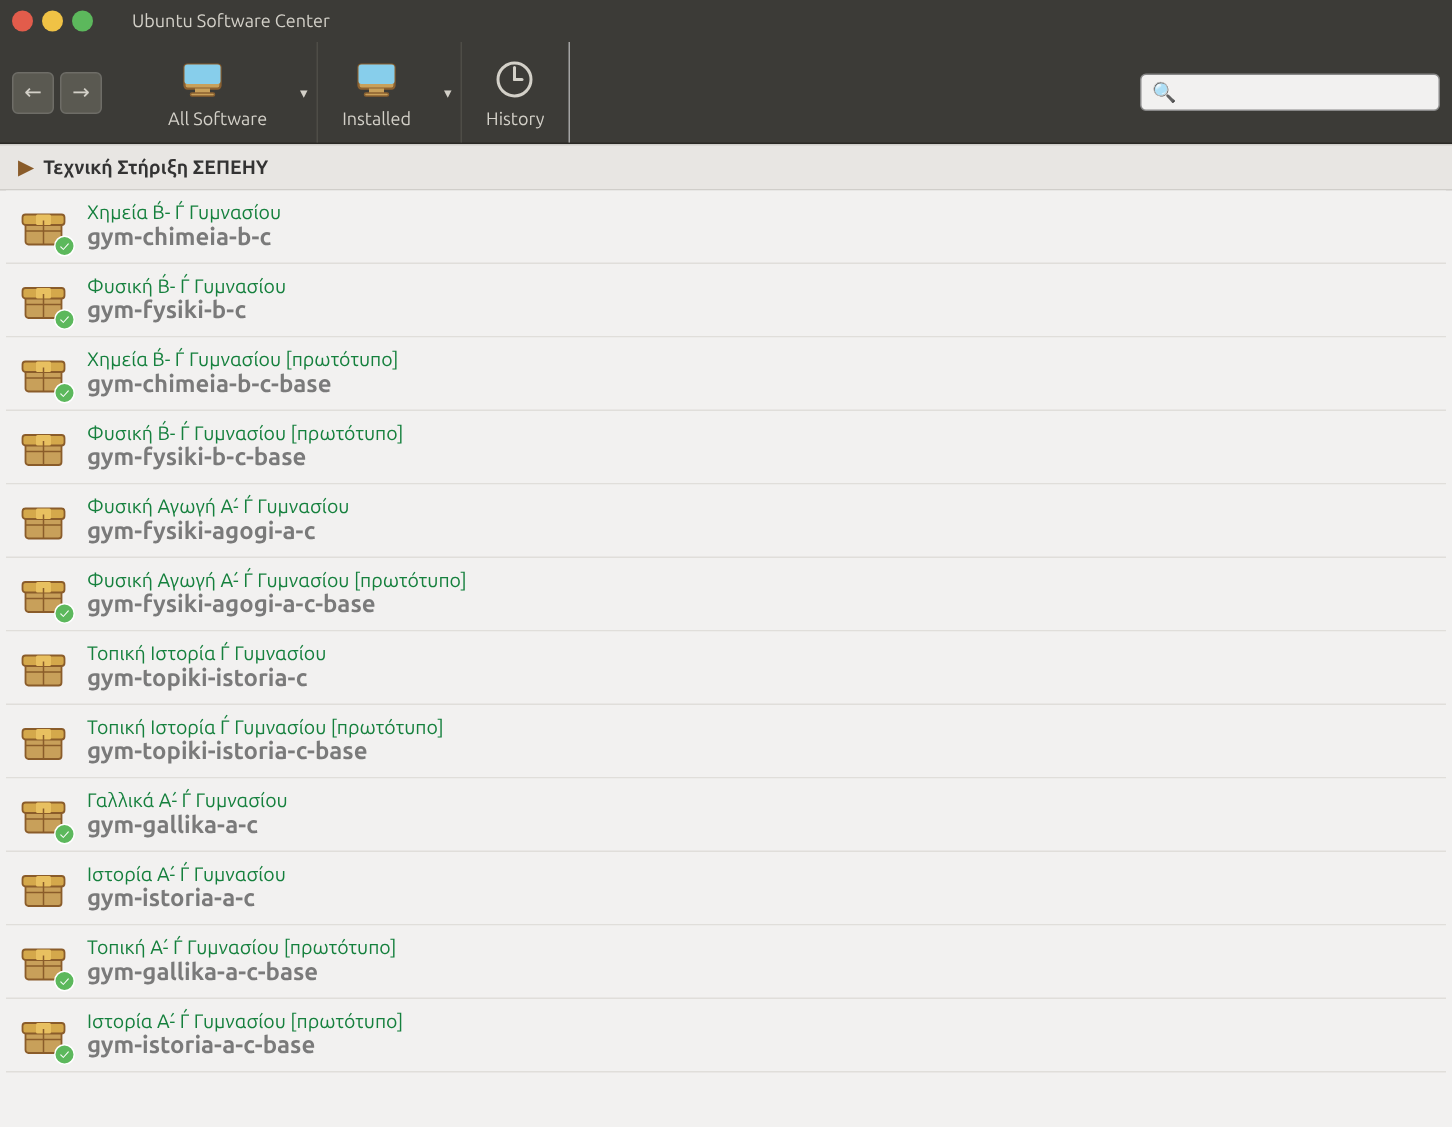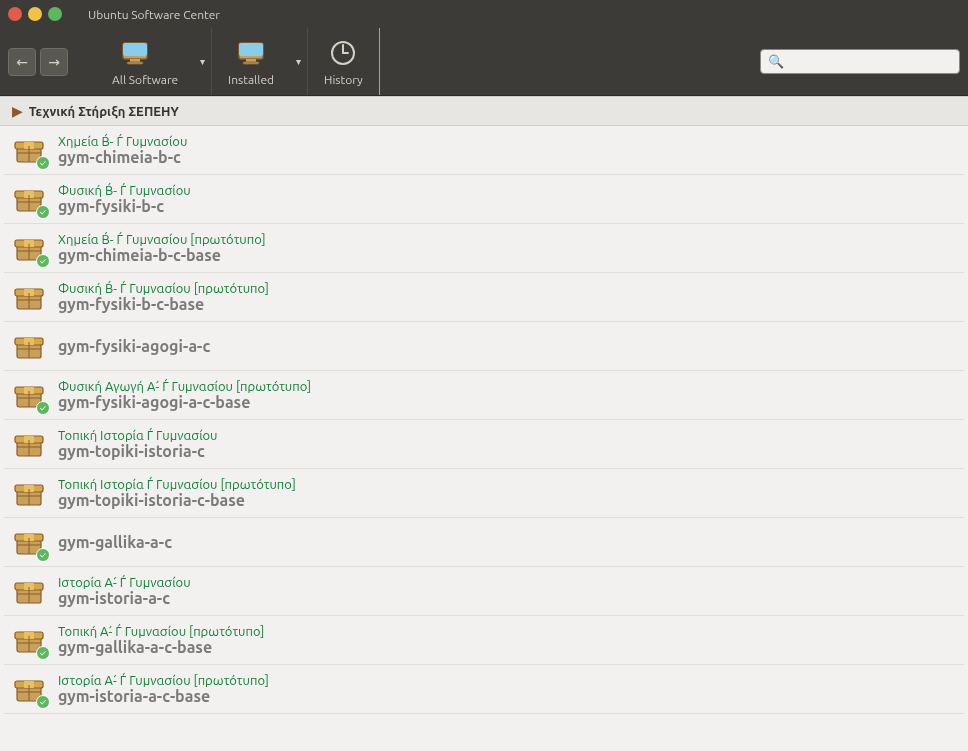--- a/index.html
+++ b/index.html
@@ -370,20 +370,21 @@
 
       <rect x="12" y="10" width="10" height="7" rx="1" fill="#e8c060"></rect>
 
       <line x1="5" y1="21" x2="29" y2="21" stroke="#8a5c2a" stroke-width="1"></line>
 
       <line x1="17" y1="14" x2="17" y2="30" stroke="#8a5c2a" stroke-width="1"></line>
     </svg>
     
   </div>
         <div class="app-info">
+          <div class="app-name">Φυσική Αγωγή Α΄- Γ΄ Γυμνασίου</div>
           <div class="app-pkg">gym-fysiki-agogi-a-c</div>
         </div>
       </div>
       <div class="app-item">
         <div class="app-icon-container">
     <svg width="34" height="34" viewBox="0 0 34 34">
 
       <rect x="5" y="14" width="24" height="16" rx="2" fill="#c8a05a" stroke="#8a5c2a" stroke-width="1.2"></rect>
 
       <rect x="3" y="10" width="28" height="7" rx="2" fill="#d4a84b" stroke="#8a5c2a" stroke-width="1.2"></rect>
@@ -453,20 +454,21 @@
 
       <rect x="12" y="10" width="10" height="7" rx="1" fill="#e8c060"></rect>
 
       <line x1="5" y1="21" x2="29" y2="21" stroke="#8a5c2a" stroke-width="1"></line>
 
       <line x1="17" y1="14" x2="17" y2="30" stroke="#8a5c2a" stroke-width="1"></line>
     </svg>
     <div class="installed-badge">✓</div>
   </div>
         <div class="app-info">
+          <div class="app-name">Γαλλικά Α΄- Γ΄ Γυμνασίου</div>
           <div class="app-pkg">gym-gallika-a-c</div>
         </div>
       </div>
       <div class="app-item">
         <div class="app-icon-container">
     <svg width="34" height="34" viewBox="0 0 34 34">
 
       <rect x="5" y="14" width="24" height="16" rx="2" fill="#c8a05a" stroke="#8a5c2a" stroke-width="1.2"></rect>
 
       <rect x="3" y="10" width="28" height="7" rx="2" fill="#d4a84b" stroke="#8a5c2a" stroke-width="1.2"></rect>

